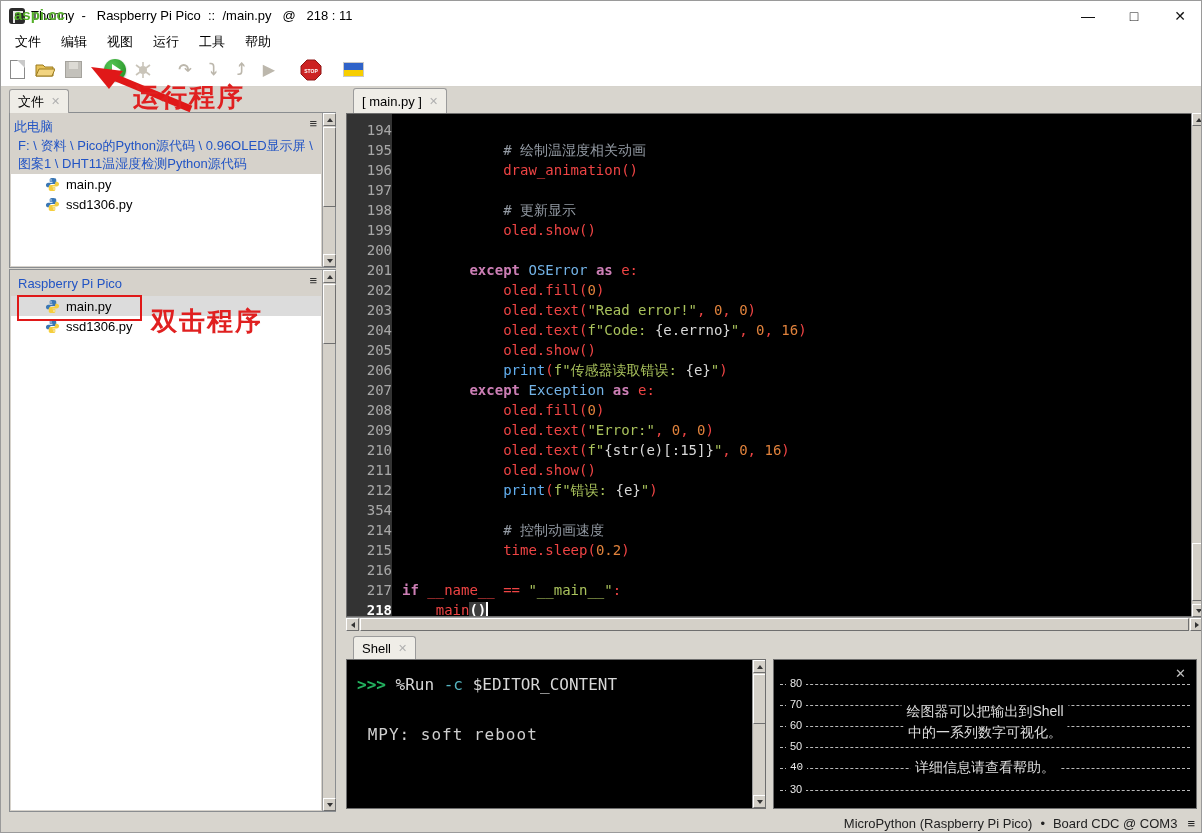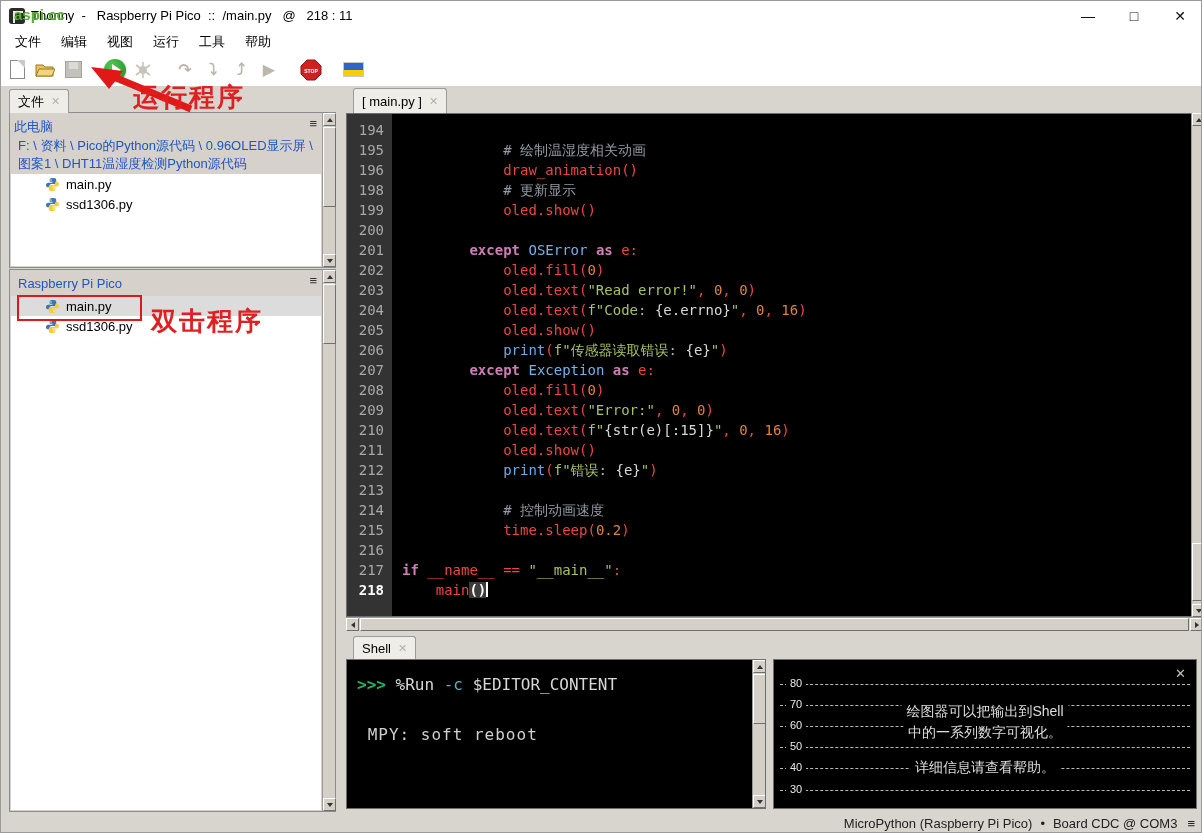--- a/index.html
+++ b/index.html
@@ -68,21 +68,21 @@
   .sb-thumb { position:absolute; left:0; width:13px; background:#d4d0c8; border:1px solid; border-color:#fff #6f6f6f #6f6f6f #fff; }
   .sbh { position:absolute; height:13px; background:#d4d0c8; border-top:1px solid #9a9a9a; }
   .sbh .sb-btn { top:0; } .sbh .left { left:0; } .sbh .right { right:0; left:auto; }
   .sbh .sb-thumb { top:0; height:13px; width:auto; }
 
   
   .editor { position:absolute; left:345px; top:112px; width:845px; height:504px; background:#000; border:1px solid #6e6e6e; border-right:none; overflow:hidden; }
   .gutterbg { position:absolute; left:0; top:0; width:45px; height:100%; background:#333333; }
   .codelines { position:absolute; left:0; top:6px; width:100%; }
   .cl { height:20px; display:flex; font-family:"DejaVu Sans Mono", monospace; font-size:14px; line-height:20px; }
-  .ln { width:45px; background:#333333; color:#a8a8a8; text-align:right; padding-right:8px; flex:none; }
+  .ln { width:45px; background:#333333; color:#a8a8a8; text-align:right; flex:none; }
   .ln.cur { color:#ffffff; font-weight:bold; }
   .code { white-space:pre; padding-left:10px; }
   .tk-t { color:#ef4444; } .tk-c { color:#939aa3; } .tk-k { color:#cc7eb5; font-weight:bold; }
   .tk-e { color:#73b3e7; } .tk-f { color:#61aeee; } .tk-s { color:#a9c25c; }
   .tk-n { color:#e0823c; } .tk-i { color:#d8d8d8; }
   .tk-m { color:#ffffff; font-weight:bold; background:#3d3d3d; }
   .cursor { display:inline-block; width:2px; height:15px; background:#fff; vertical-align:-2px; }
 
   
   .shell { position:absolute; left:345px; top:658px; width:420px; height:150px; background:#000; border:1px solid #6e6e6e; overflow:hidden; }
@@ -290,20 +290,24 @@
       </div>
       <div class="cl">
         <span class="ln">195</span>
         <span class="code"><span class="tk-t">            </span><span class="tk-c"># 绘制温湿度相关动画</span></span>
       </div>
       <div class="cl">
         <span class="ln">196</span>
         <span class="code"><span class="tk-t">            draw_animation()</span></span>
       </div>
       <div class="cl">
+        <span class="ln">197</span>
+        <span class="code"><span class="tk-t"></span></span>
+      </div>
+      <div class="cl">
         <span class="ln">198</span>
         <span class="code"><span class="tk-t">            </span><span class="tk-c"># 更新显示</span></span>
       </div>
       <div class="cl">
         <span class="ln">199</span>
         <span class="code"><span class="tk-t">            oled.show()</span></span>
       </div>
       <div class="cl">
         <span class="ln">200</span>
         <span class="code"><span class="tk-t"></span></span>
@@ -350,21 +354,21 @@
       </div>
       <div class="cl">
         <span class="ln">211</span>
         <span class="code"><span class="tk-t">            oled.show()</span></span>
       </div>
       <div class="cl">
         <span class="ln">212</span>
         <span class="code"><span class="tk-t">            </span><span class="tk-f">print</span><span class="tk-t">(</span><span class="tk-s">f"错误: </span><span class="tk-i">{e}</span><span class="tk-s">"</span><span class="tk-t">)</span></span>
       </div>
       <div class="cl">
-        <span class="ln">213</span>
+        <span class="ln">354</span>
         <span class="code"><span class="tk-t"></span></span>
       </div>
       <div class="cl">
         <span class="ln">214</span>
         <span class="code"><span class="tk-t">            </span><span class="tk-c"># 控制动画速度</span></span>
       </div>
       <div class="cl">
         <span class="ln">215</span>
         <span class="code"><span class="tk-t">            time.sleep(</span><span class="tk-n">0.2</span><span class="tk-t">)</span></span>
       </div>
@@ -428,21 +432,21 @@
   <div id="plot-grid">
       <div class="grid-row" style="top: 24px;"></div>
       <div class="grid-label" style="top: 24px;">80</div>
       <div class="grid-row" style="top: 45px;"></div>
       <div class="grid-label" style="top: 45px;">70</div>
       <div class="grid-row" style="top: 66px;"></div>
       <div class="grid-label" style="top: 66px;">60</div>
       <div class="grid-row" style="top: 87px;"></div>
       <div class="grid-label" style="top: 87px;">50</div>
       <div class="grid-row" style="top: 108px;"></div>
-      <div class="grid-label" style="top: 108px;">40</div>
+      <div class="grid-label" style="top: 108px; font-family: Liberation Mono, monospace;">40</div>
       <div class="grid-row" style="top: 130px;"></div>
       <div class="grid-label" style="top: 130px;">30</div>
     </div>
   <div class="plot-msg">
     <div><span>绘图器可以把输出到Shell</span></div>
     <div><span>中的一系列数字可视化。</span></div>
     <div class="gap2"></div>
     <div><span>详细信息请查看帮助。</span></div>
   </div>
   <div class="plot-close">✕</div>

